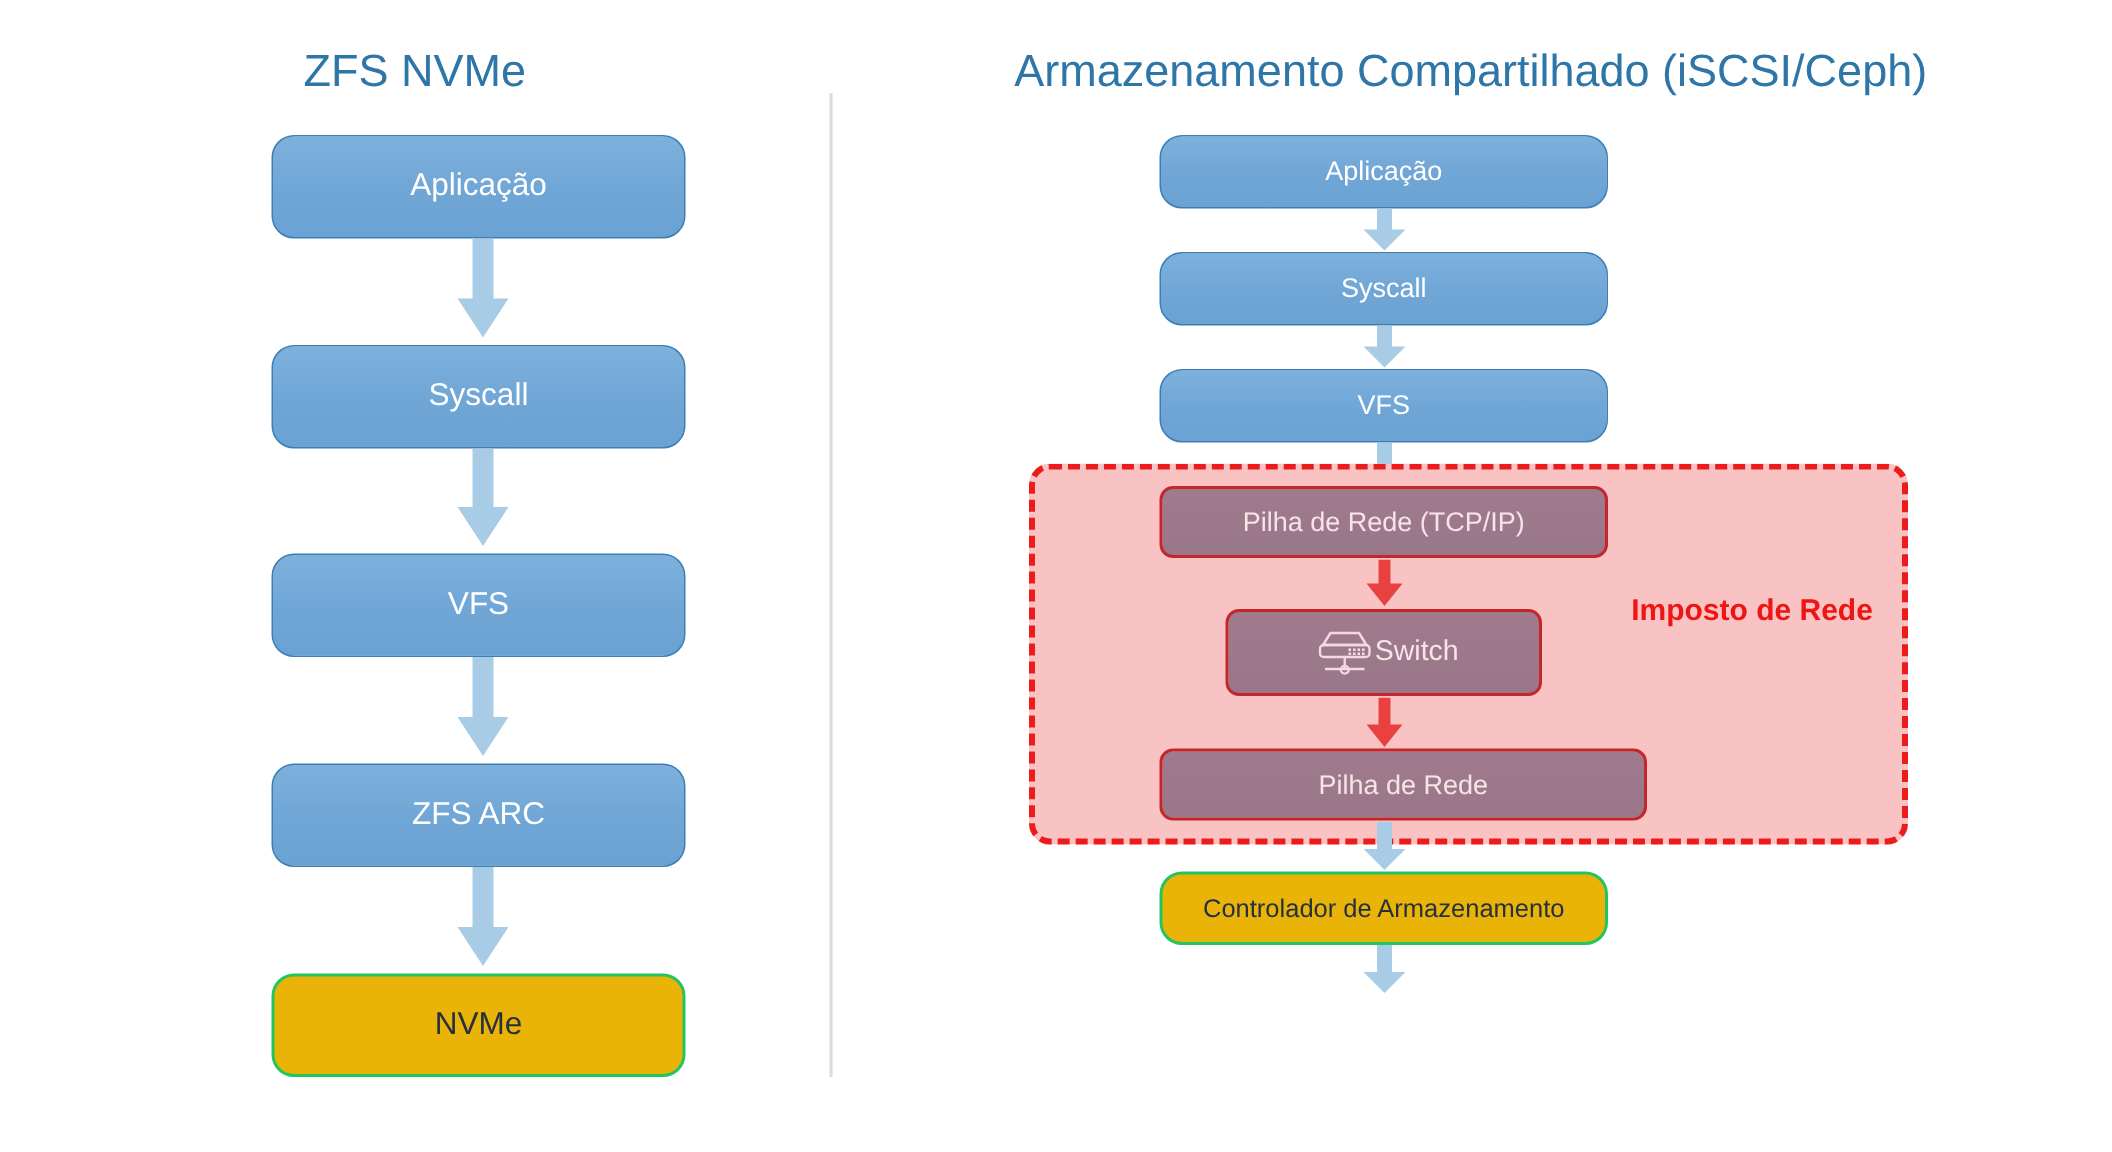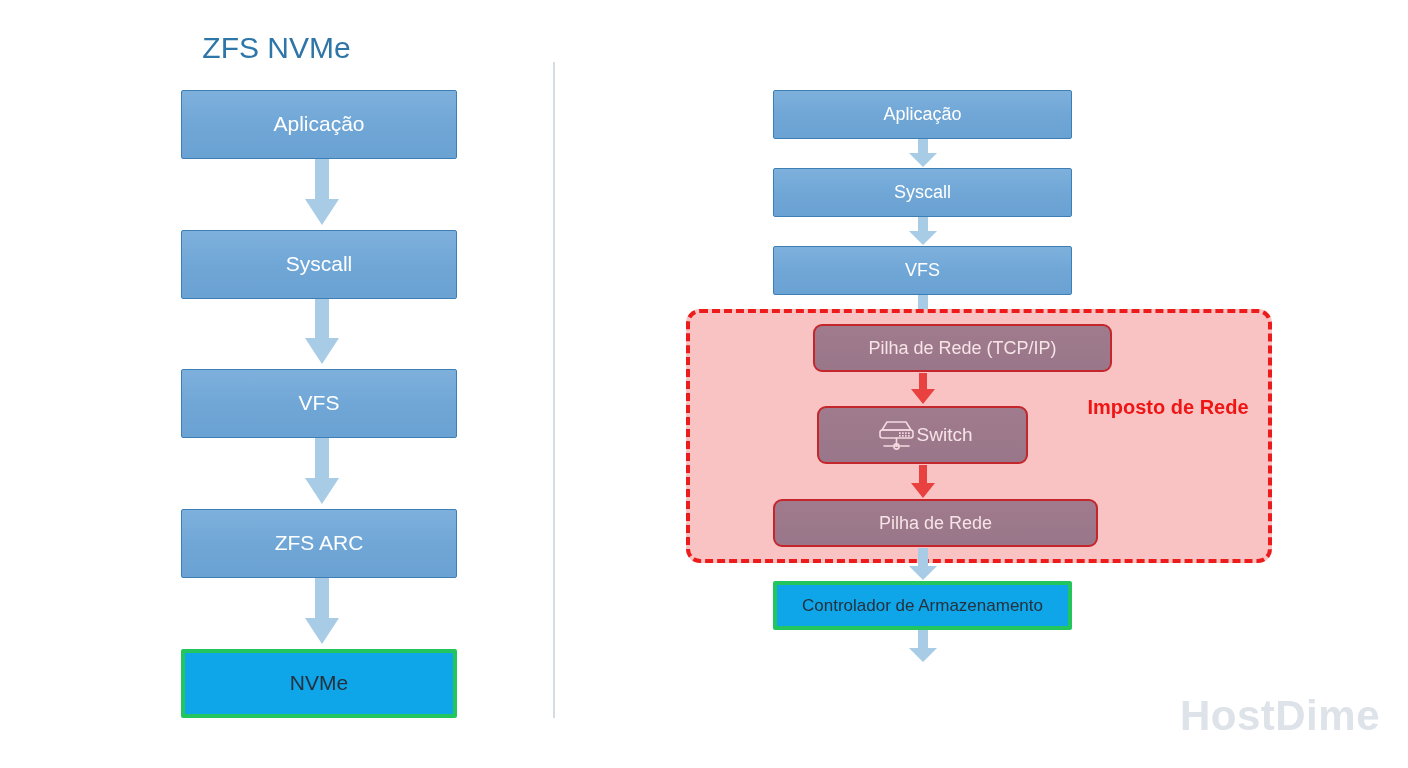--- a/index.html
+++ b/index.html
@@ -45,32 +45,32 @@
     background: #d6dde2;
   }
 
   
   .node {
     position: absolute;
     box-sizing: border-box;
     display: flex;
     align-items: center;
     justify-content: center;
-    border-radius: 2px;
+    border-radius: 15px;
     text-align: center;
     line-height: 1.15;
   }
   .node.blue {
     background: linear-gradient(180deg, #7EB0DC 0%, #6FA6D6 55%, #6AA2D3 100%);
     border: 1px solid #3D7FB5;
     color: #ffffff;
   }
   .node.grey {
-    background: #0ea5e9;
-    border: 4px solid #22c55e;
+    background: #eab308;
+    border: 2px solid #22c55e;
     color: #25313C;
   }
   .node.red {
     background: linear-gradient(180deg, #A07B8D 0%, #9A768A 100%);
     border: 2px solid #C3272B;
     color: #F6E4E6;
     border-radius: 9px;
   }
 
   
@@ -92,21 +92,21 @@
     width: 299px;
     font-size: 18px;
   }
   #right-node-0 { top: 90px;  height: 49px; }
   #right-node-1 { top: 168px; height: 49px; }
   #right-node-2 { top: 246px; height: 49px; }
   #right-node-5 { top: 581px; height: 49px; font-size: 17px; }
   #right-node-6 { top: 663px; height: 49px; }
 
   
-  #red-node-0 { left: 773px; width: 299px; top: 324px; height: 48px; font-size: 18px; margin-left: 40px; }
+  #red-node-0 { left: 773px; width: 299px; top: 324px; height: 48px; font-size: 18px; }
   #red-node-1 { left: 817px; width: 211px; top: 406px; height: 58px; font-size: 19px; }
   #red-node-2 { left: 773px; width: 325px; top: 499px; height: 48px; font-size: 18px; }
 
   .switch-inner {
     display: flex;
     align-items: center;
     justify-content: center;
     gap: 0;
   }
   .switch-icon {
@@ -153,20 +153,21 @@
     letter-spacing: 0.5px;
     white-space: nowrap;
   }
 </style>
 </head>
 <body>
 
 <div class="stage">
 
   <div class="col-title" id="title-left">ZFS NVMe</div>
+  <div class="col-title" id="title-right">Armazenamento Compartilhado (iSCSI/Ceph)</div>
 
   <div id="divider"></div>
 
   <div class="node blue left-node" id="left-node-0">Aplicação</div>
 
   <div class="arrow" style="left:305px; top:159px;">
     <svg width="34" height="71" viewBox="0 0 34 71">
       <polygon points="10,0 24,0 24,40 34,40 17,66 0,40 10,40" fill="#A8CBE6"></polygon>
     </svg>
   </div>
@@ -276,15 +277,14 @@
 
   <div class="node grey right-node" id="right-node-5">Controlador de Armazenamento</div>
 
   <div class="arrow" style="left:909px; top:630px;">
     <svg width="28" height="33" viewBox="0 0 28 33">
       <polygon points="9,0 19,0 19,18 28,18 14,32 0,18 9,18" fill="#A8CBE6"></polygon>
     </svg>
   </div>
 
 
-  <div id="hostdime-logo">HostDime</div>
 
 </div>
 
 </body></html>

